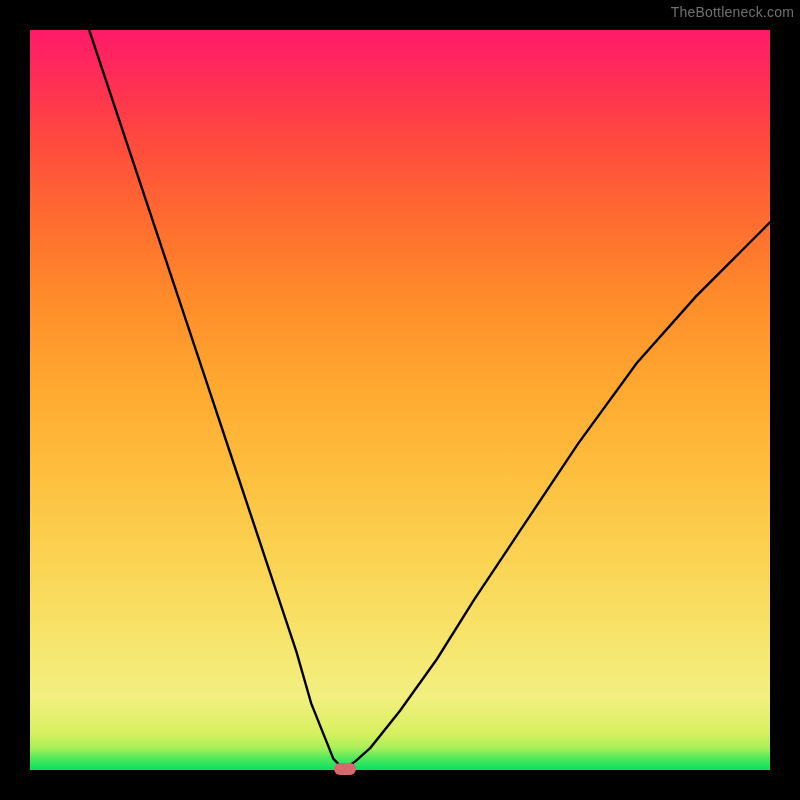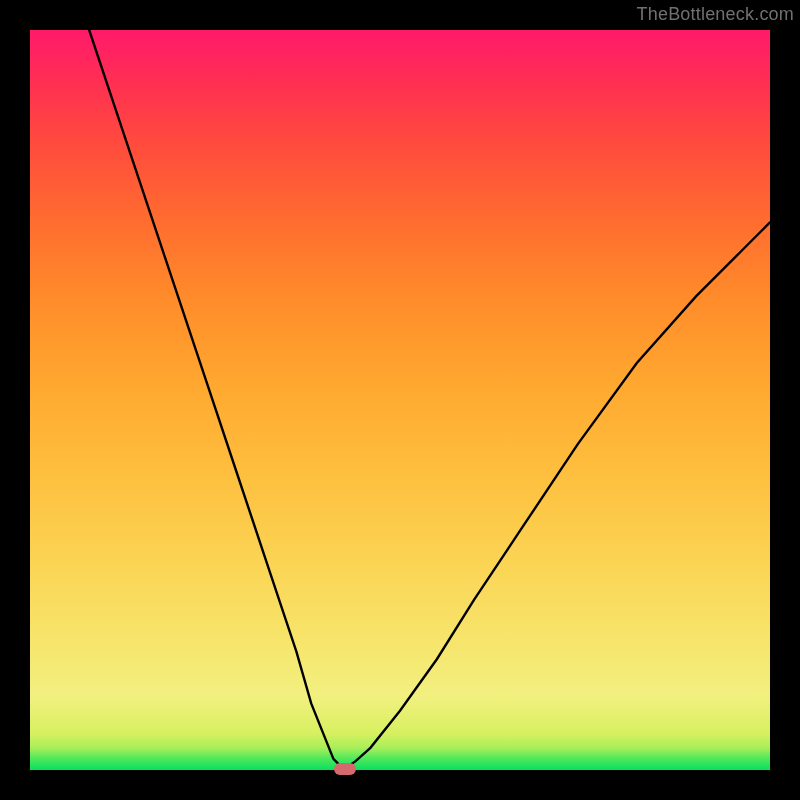--- a/index.html
+++ b/index.html
@@ -40,21 +40,21 @@
       #ff4a3e 85%,
       #ff2f53 93%,
       #ff1a6a 100%
     );
   }
   .watermark {
     position: absolute;
     top: 4px;
     right: 6px;
     color: #707070;
-    font-size: 18px;
+    font-size: 14px;
     font-weight: 500;
     letter-spacing: 0.2px;
   }
   svg.curve {
     position: absolute;
     left: 0;
     top: 0;
     width: 740px;
     height: 740px;
   }

